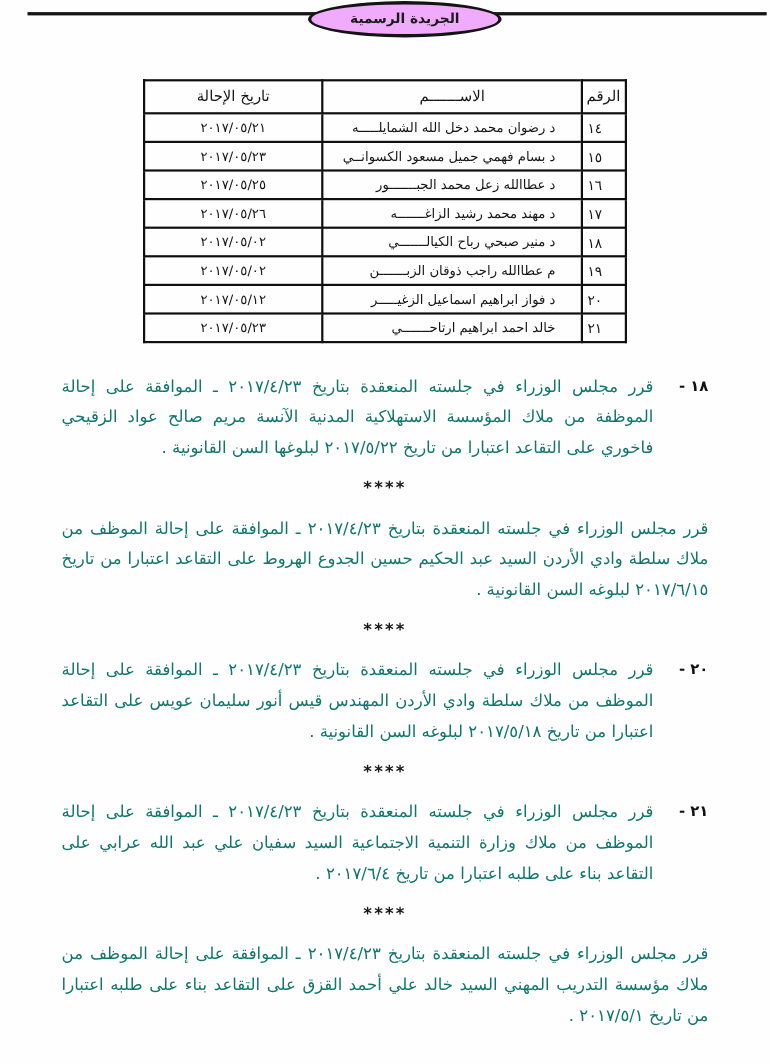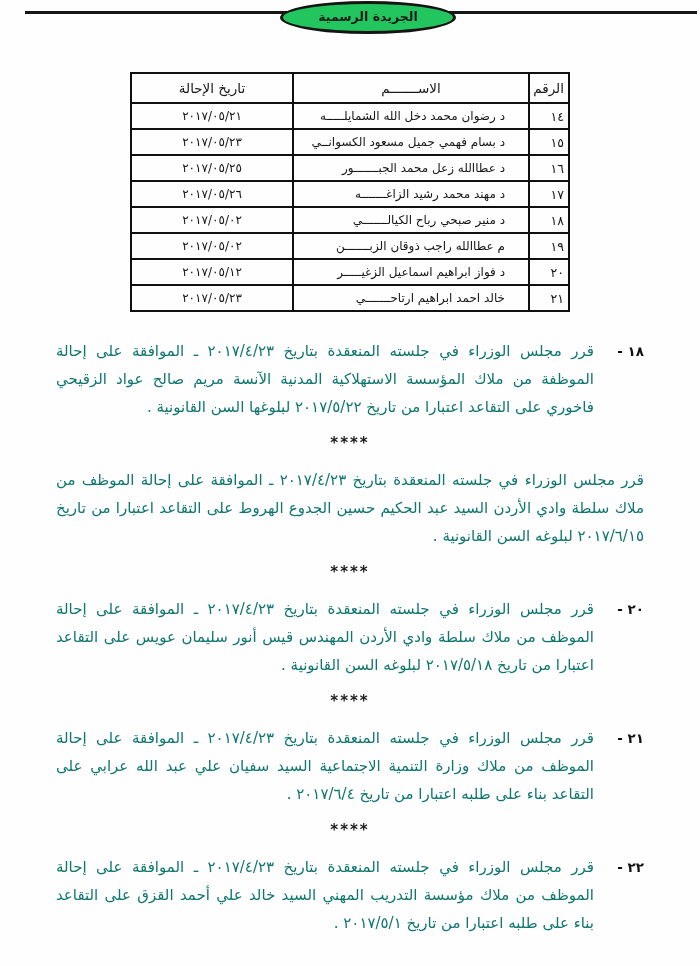--- a/index.html
+++ b/index.html
@@ -13,21 +13,21 @@
   .page { position: relative; width: 700px; height: 966px; background: #fefefe; }
 
   
   .masthead { position: relative; height: 42px; }
   .masthead-rule {
     position: absolute; top: 11px; left: 25px; right: 3px; height: 3px;
     background: #161616;
   }
   .masthead-oval {
     position: absolute; top: 1px; left: 280px; width: 176px; height: 33px;
-    background: #22c55e; border: 3px solid #141414; border-radius: 50%;
+    background: #f0abfc; border: 3px solid #141414; border-radius: 50%;
     display: flex; align-items: center; justify-content: center;
     z-index: 2; box-sizing: border-box;
   }
   .masthead-oval span {
     font-size: 12.5px; font-weight: 700; direction: rtl; color: #1b1b1b;
     padding-bottom: 2px;
   }
 
   
   .ref-table {
@@ -39,21 +39,21 @@
     border: 2px solid #101010;
     font-weight: 400; color: #151515;
     overflow: hidden; white-space: nowrap;
     padding: 0 4px; box-sizing: border-box;
   }
   .ref-table th { height: 30px; font-size: 13.5px; text-align: center; }
   .ref-table td { height: 26px; font-size: 12px; }
   .col-num  { width: 40px; }
   .col-name { width: 236px; }
   .col-date { width: 162px; }
-  td.cell-num  { text-align: right; font-size: 12.5px; }
+  td.cell-num  { text-align: left; font-size: 12.5px; }
   td.cell-name { text-align: right; padding-right: 23px; }
   td.cell-date { text-align: center; letter-spacing: 1px; }
 
   
   .content {
     direction: rtl;
     margin-top: 25px;
     padding: 0 56px 0 56px;
   }
   .decision {
@@ -172,19 +172,18 @@
     <div class="stars">****</div>
 
     <div class="decision">
       <div class="decision-number">٢١ -</div>
       <div class="decision-text">قرر مجلس الوزراء في جلسته المنعقدة بتاريخ ٢٠١٧/٤/٢٣ ـ الموافقة على إحالة الموظف من ملاك وزارة التنمية الاجتماعية السيد سفيان علي عبد الله عرابي على التقاعد بناء على طلبه اعتبارا من تاريخ ٢٠١٧/٦/٤ .</div>
     </div>
 
     <div class="stars">****</div>
 
     <div class="decision">
-      <div class="decision-number">٢٢ -</div>
       <div class="decision-text">قرر مجلس الوزراء في جلسته المنعقدة بتاريخ ٢٠١٧/٤/٢٣ ـ الموافقة على إحالة الموظف من ملاك مؤسسة التدريب المهني السيد خالد علي أحمد القزق على التقاعد بناء على طلبه اعتبارا من تاريخ ٢٠١٧/٥/١ .</div>
     </div>
 
   </div>
 
 </div>
 
 </body></html>

